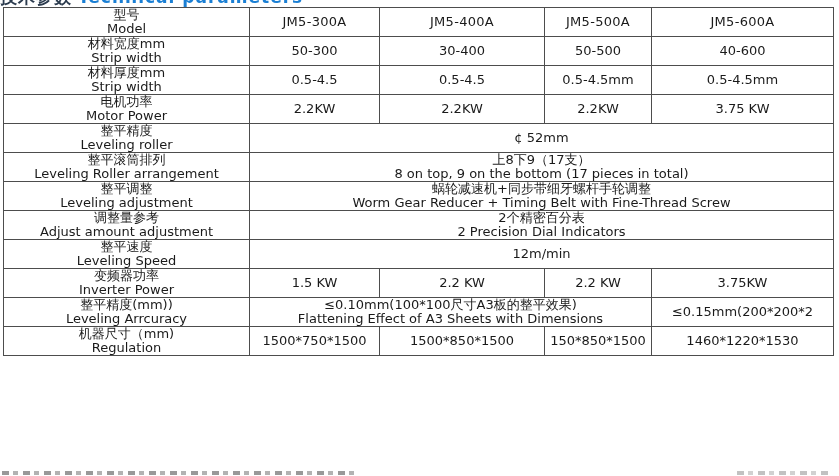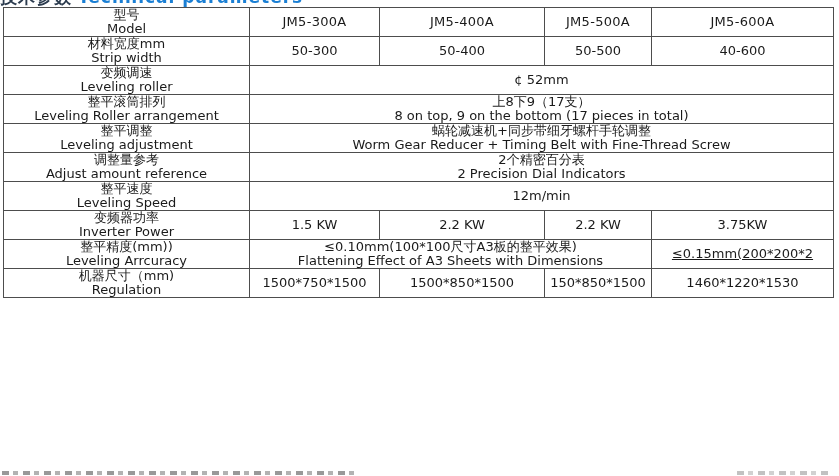--- a/index.html
+++ b/index.html
@@ -39,21 +39,21 @@
     text-align:center;
     font-size:13px;
     line-height:14px;
     font-weight:normal;
     padding:0 2px;
     overflow:hidden;
   }
   td.model-cell, th.model-cell { font-weight:bold; font-size:13.5px; letter-spacing:.3px; }
   .cline { display:block; }
   td.clip-right {
-    text-align:left; white-space:nowrap; padding-left:4px;text-decoration:underline;
+    text-align:left; white-space:nowrap; padding-left:4px;
   }
 
   
   .bottom-strip {
     position:absolute; top:471px; height:4px;
     background:repeating-linear-gradient(90deg,#777 0 7px,transparent 7px 11px,#999 11px 16px,transparent 16px 21px);
     opacity:.75;
   }
   .strip-left  { left:2px;  width:352px; }
   .strip-right { left:737px; width:95px; opacity:.45; }
@@ -90,32 +90,68 @@
     <tbody>
         <tr>
           <td>
             <span class="cline">材料宽度mm</span>
             <span class="cline">Strip width</span>
           </td>
           <td>
             <span class="cline">50-300</span>
           </td>
           <td>
-            <span class="cline">50-400</span>
+            <span class="cline">30-400</span>
           </td>
           <td>
             <span class="cline">50-500</span>
           </td>
           <td>
             <span class="cline">40-600</span>
           </td>
         </tr>
         <tr>
           <td>
-            <span class="cline">变频调速</span>
+            <span class="cline">材料厚度mm</span>
+            <span class="cline">Strip width</span>
+          </td>
+          <td>
+            <span class="cline">0.5-4.5</span>
+          </td>
+          <td>
+            <span class="cline">0.5-4.5</span>
+          </td>
+          <td>
+            <span class="cline">0.5-4.5mm</span>
+          </td>
+          <td>
+            <span class="cline">0.5-4.5mm</span>
+          </td>
+        </tr>
+        <tr>
+          <td>
+            <span class="cline">电机功率</span>
+            <span class="cline">Motor Power</span>
+          </td>
+          <td>
+            <span class="cline">2.2KW</span>
+          </td>
+          <td>
+            <span class="cline">2.2KW</span>
+          </td>
+          <td>
+            <span class="cline">2.2KW</span>
+          </td>
+          <td>
+            <span class="cline">3.75 KW</span>
+          </td>
+        </tr>
+        <tr>
+          <td>
+            <span class="cline">整平精度</span>
             <span class="cline">Leveling roller</span>
           </td>
           <td colspan="4">
             <span class="cline">¢ 52mm</span>
           </td>
         </tr>
         <tr>
           <td>
             <span class="cline">整平滚筒排列</span>
             <span class="cline">Leveling Roller arrangement</span>
@@ -131,21 +167,21 @@
             <span class="cline">Leveling adjustment</span>
           </td>
           <td colspan="4">
             <span class="cline">蜗轮减速机+同步带细牙螺杆手轮调整</span>
             <span class="cline">Worm Gear Reducer + Timing Belt with Fine-Thread Screw</span>
           </td>
         </tr>
         <tr>
           <td>
             <span class="cline">调整量参考</span>
-            <span class="cline">Adjust amount reference</span>
+            <span class="cline">Adjust amount adjustment</span>
           </td>
           <td colspan="4">
             <span class="cline">2个精密百分表</span>
             <span class="cline">2 Precision Dial Indicators</span>
           </td>
         </tr>
         <tr>
           <td>
             <span class="cline">整平速度</span>
             <span class="cline">Leveling Speed</span>

